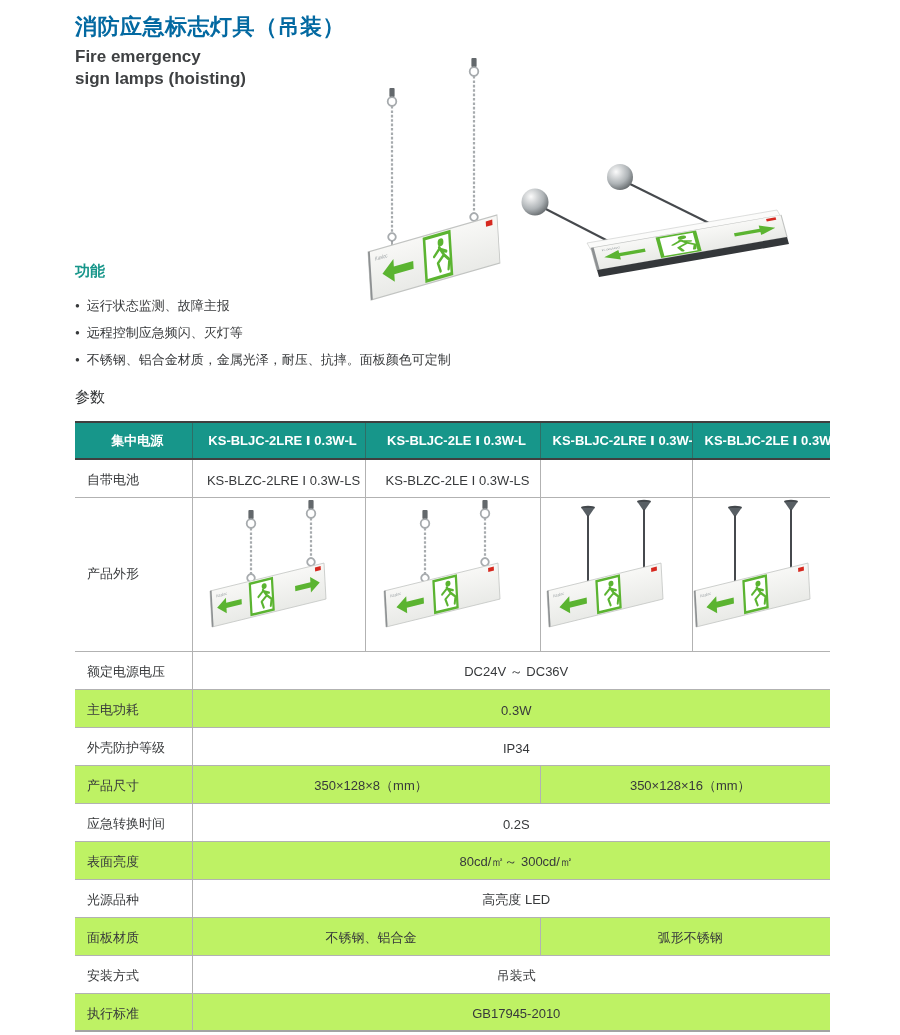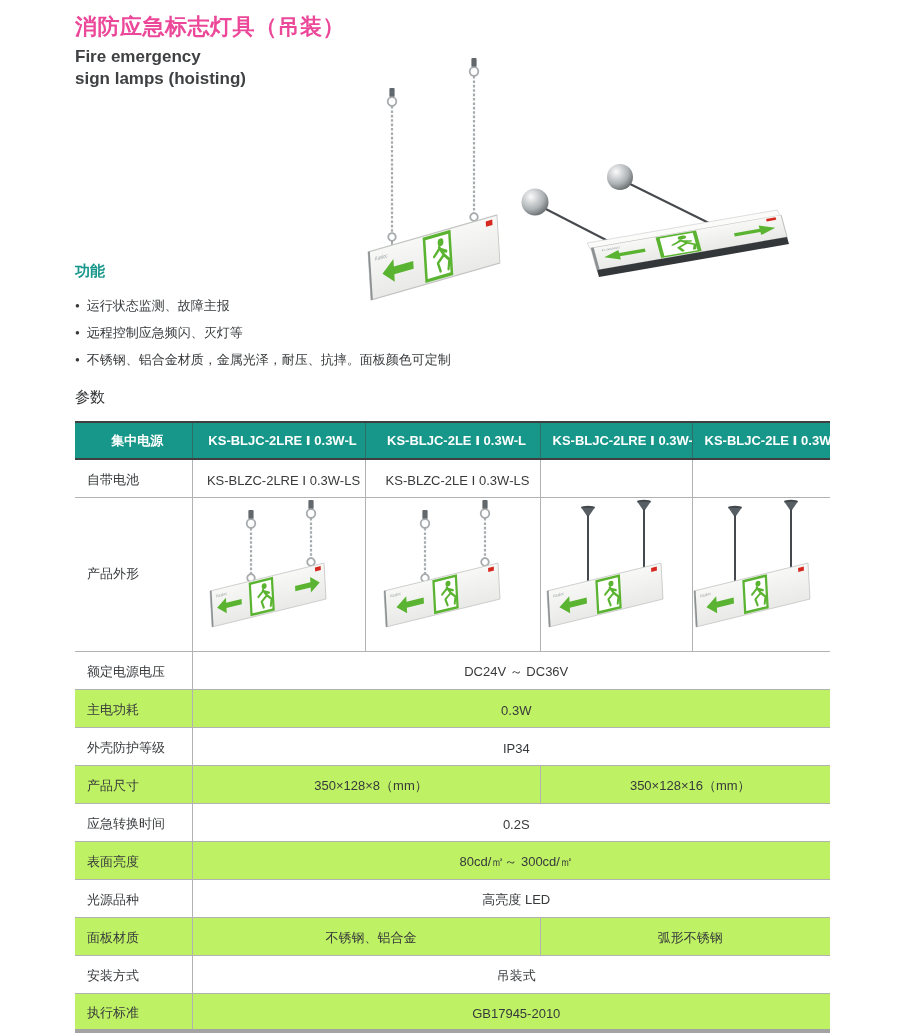--- a/index.html
+++ b/index.html
@@ -1,20 +1,20 @@
 <!DOCTYPE html>
 <html><head>
 <meta charset="utf-8">
 <style>
   html,body{margin:0;padding:0;}
   body{width:900px;height:1035px;position:relative;background:#ffffff;
        font-family:"Liberation Sans","DejaVu Sans",sans-serif;overflow:hidden;}
 
   .title-block{position:absolute;left:75px;top:12px;}
-  .title-cn{margin:0 16px 4px 0;font-size:22px;font-weight:700;color:#ec4899;letter-spacing:.5px;}
+  .title-cn{margin:0 16px 4px 0;font-size:22px;font-weight:700;color:#0369a1;letter-spacing:.5px;}
   .title-en{font-size:17px;font-weight:700;color:#3e4042;line-height:1.28;}
 
   .hero-left{position:absolute;left:330px;top:45px;}
   .hero-right{position:absolute;left:510px;top:145px;}
 
   .features{position:absolute;left:75px;top:262px;width:440px;}
   .features h2{margin:0 0 16px 0;font-size:15px;font-weight:700;color:#17968a;}
   .features ul{list-style:none;margin:0;padding:0;}
   .features li{font-size:13px;color:#37393b;margin-bottom:9px;}
   .features li::before{content:"●";font-size:8px;color:#37393b;margin-right:7px;vertical-align:2px;}
@@ -25,21 +25,21 @@
   table.params th, table.params td{box-sizing:border-box;overflow:hidden;white-space:nowrap;}
   thead th{background:#17968a;color:#ffffff;font-size:13px;font-weight:700;text-align:center;
            height:37px;padding:0 4px 0 12px;border-top:2px solid #3f3f3f;border-bottom:2px solid #3f3f3f;}
   thead th + th{border-left:1px solid #2f6e66;}
   tbody td{font-size:13px;color:#37393b;height:38px;padding:4px 4px 0 12px;
            border-bottom:1px solid #b2b2b2;background:#ffffff;}
   tbody td.val{padding-left:14px;text-align:center;}
   tbody tr.alt td{background:#bef264;}
   tbody td.vline{border-left:1px solid #b2b2b2;}
   tbody tr.shape td{height:153px;padding:0;text-align:center;vertical-align:middle;}
-  tbody tr.last td{border-bottom:4px solid #a3a3a3;}
+  tbody tr.last td{border-bottom:2px solid #a3a3a3;}
 
   
   .green{fill:#5bb431;}
   .chain{stroke:#a7abae;stroke-width:2.2;stroke-dasharray:2.6 1.8;fill:none;}
   .rod{stroke:#46494d;stroke-width:2;fill:none;}
   .mstroke{stroke:#5bb431;fill:none;stroke-linecap:round;stroke-linejoin:round;}
 </style>
 </head>
 <body>
 

